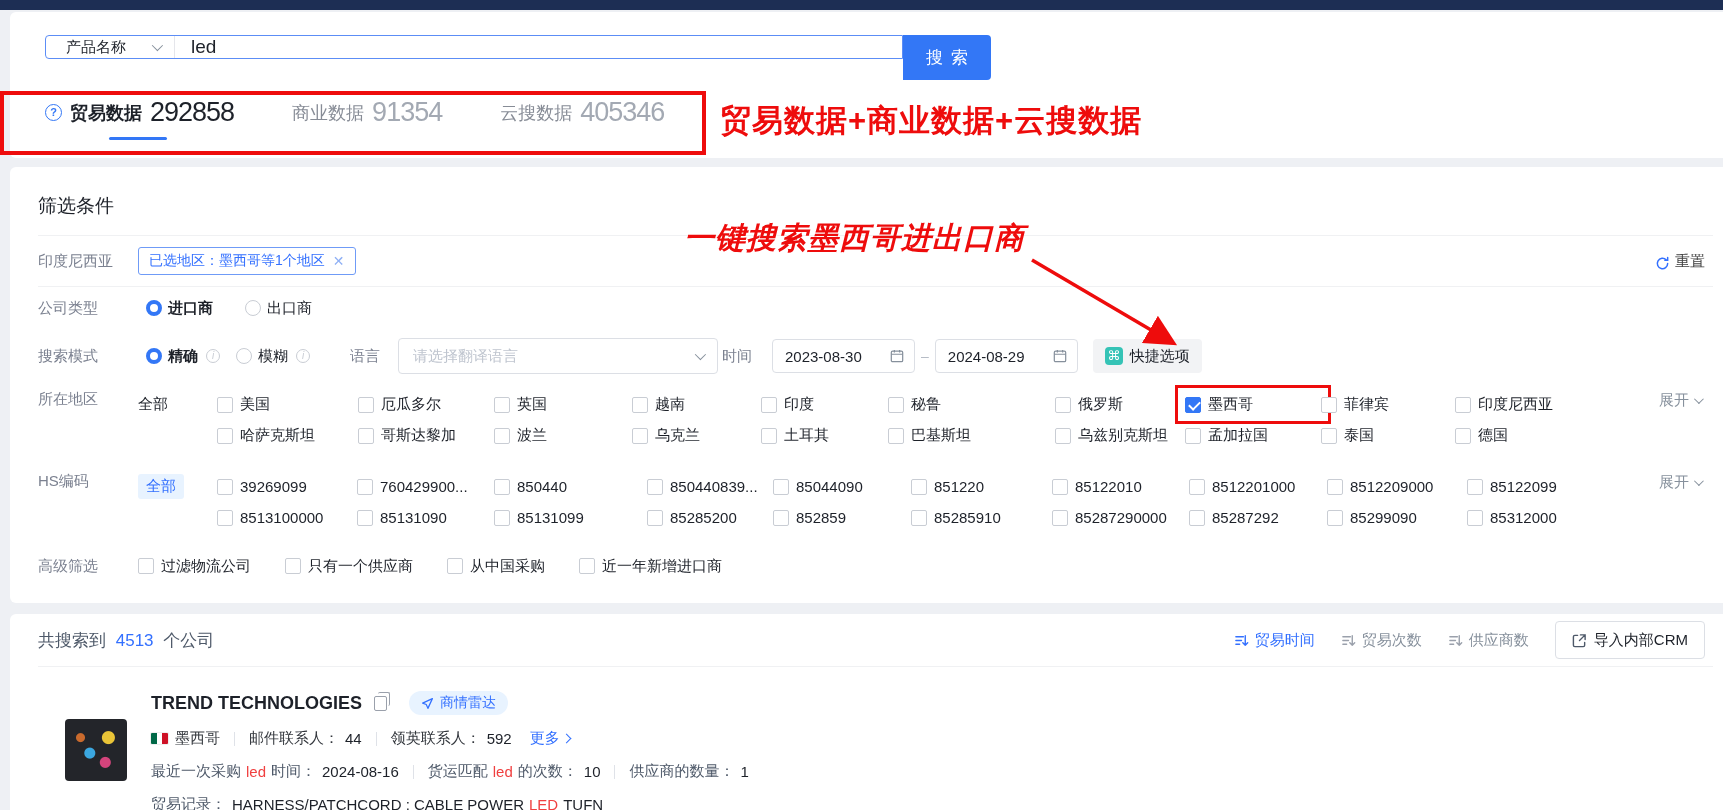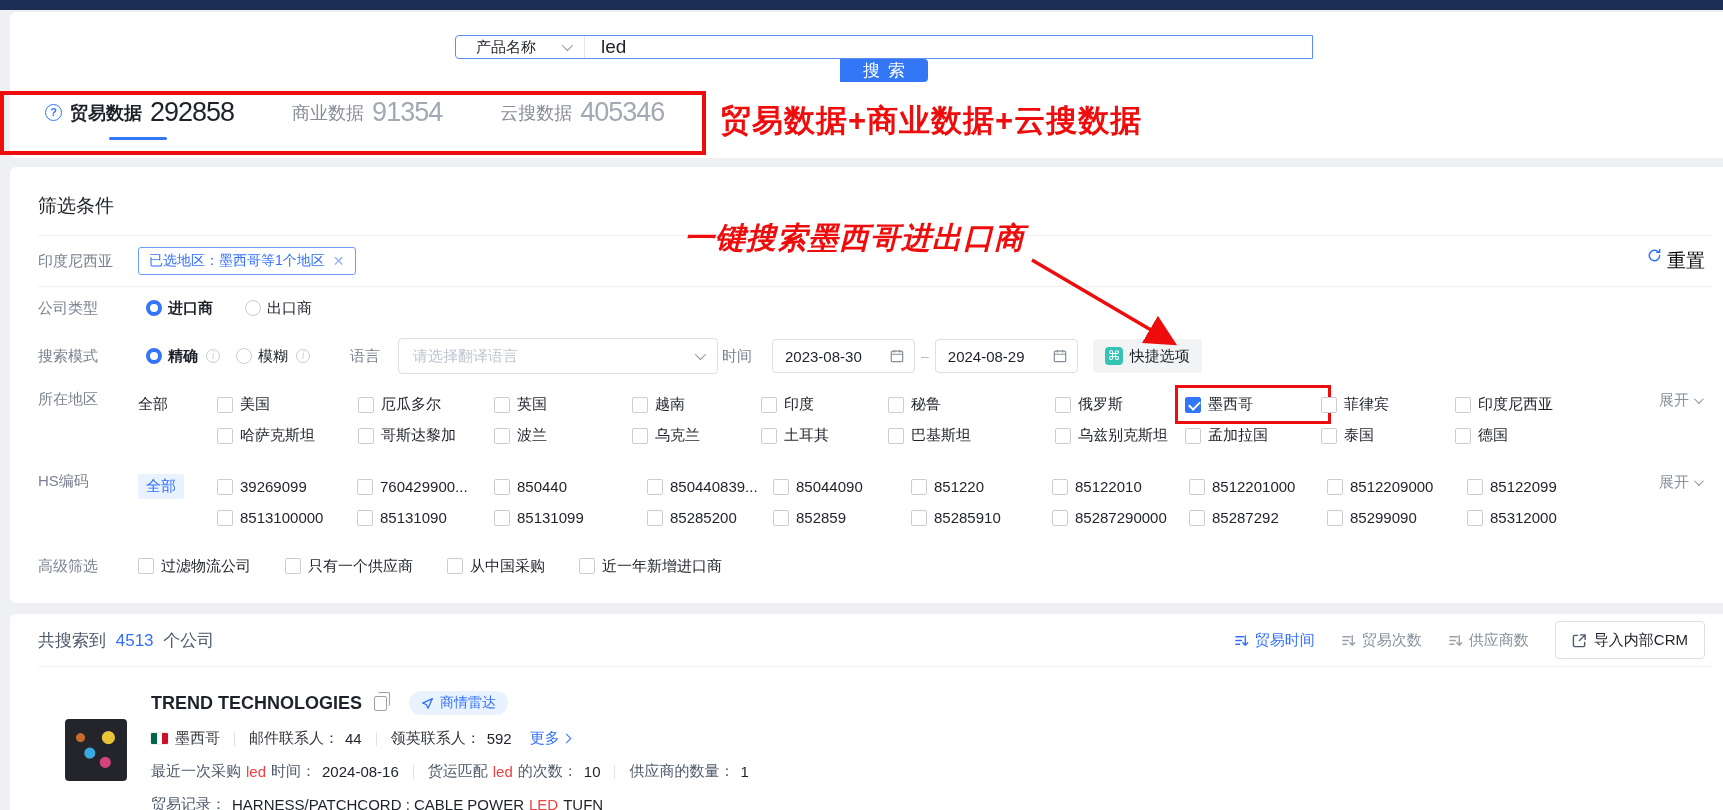--- a/index.html
+++ b/index.html
@@ -8,21 +8,21 @@
   .page { position:relative; width:1723px; height:810px; }
 
   .topbar { height:10px; background:#1d2e54; }
 
   .card { background:#fff; margin-left:10px; border-radius:6px 0 0 6px; }
   .card-search { margin-top:2px; height:146px; padding:23px 0 0 35px; position:relative; }
   .card-filter { margin-top:9px; padding:0 0 14px 28px; }
   .card-results { margin-top:11px; padding:0 0 0 28px; height:245px; position:relative; }
 
   
-  .search-row { display:flex; align-items:center; height:45px;flex-direction:column; }
+  .search-row { display:flex; align-items:flex-start; height:45px; }
   .search-box { display:flex; align-items:center; width:858px; border:1px solid #5c8df6; border-radius:4px 0 0 4px; background:#fff; }
   .field-select { display:flex; align-items:center; gap:26px; padding:0 14px 0 20px; cursor:pointer; }
   .field-select .txt { font-size:15px; color:#1d2129; }
   .chev { width:8px; height:8px; border-right:1.5px solid #86909c; border-bottom:1.5px solid #86909c; transform:rotate(45deg) translateY(-2px); display:inline-block; }
   .vdiv { width:1px; height:22px; background:#e5e6eb; }
   .search-input { flex:1; border:none; outline:none; font-size:19px; color:#1d2129; padding:0 16px; font-family:inherit; background:transparent; }
   .search-btn { width:88px; height:45px; background:#3377f6; color:#fff; border:none; border-radius:0 4px 4px 0; font-size:17px; letter-spacing:8px; padding-left:8px; cursor:pointer; font-family:inherit; }
 
   
   .tabs { display:flex; align-items:flex-end; margin-top:17px; }
@@ -36,21 +36,21 @@
 
   
   .f-title { font-size:19px; color:#1d2129; padding:26px 0 16px 0; }
   .hr { height:1px; background:#f0f1f3; margin-right:10px; }
   .f-row { display:flex; align-items:center; position:relative; }
   .f-label { width:100px; color:#7b8190; font-size:15px; flex:none; }
 
   .row-selected { height:50px; }
   .sel-tag { display:flex; align-items:center; gap:8px; border:1px solid #6f9bf7; border-radius:3px; color:#3370ff; font-size:14px; padding:4px 10px; background:#fff; }
   .sel-tag .x { color:#8fb0f5; font-size:14px; cursor:pointer; }
-  .reset { position:absolute; right:18px; display:flex; align-items:flex-start; gap:5px; color:#000000; font-size:19px; cursor:pointer; }
+  .reset { position:absolute; right:18px; display:flex; align-items:flex-end; gap:5px; color:#404040; font-size:15px; cursor:pointer; }
 
   .row-type { height:42px; }
   .radio { display:flex; align-items:center; gap:6px; margin-right:24px; cursor:pointer;padding-left:8px; }
   .radio .rdot { width:16px; height:16px; border:1px solid #c9cdd4; border-radius:50%; background:#fff; }
   .radio.on .rdot { border:4.5px solid #3377f6; }
   .radio .rtxt { font-size:15px; }
   .radio.on .rtxt { font-weight:bold; }
   .info-i { width:14px; height:14px; border:1px solid #c9cdd4; border-radius:50%; color:#c9cdd4; font-size:10px; line-height:12px; text-align:center; font-style:italic; margin-left:2px; }
 
   .row-mode { height:54px; }

